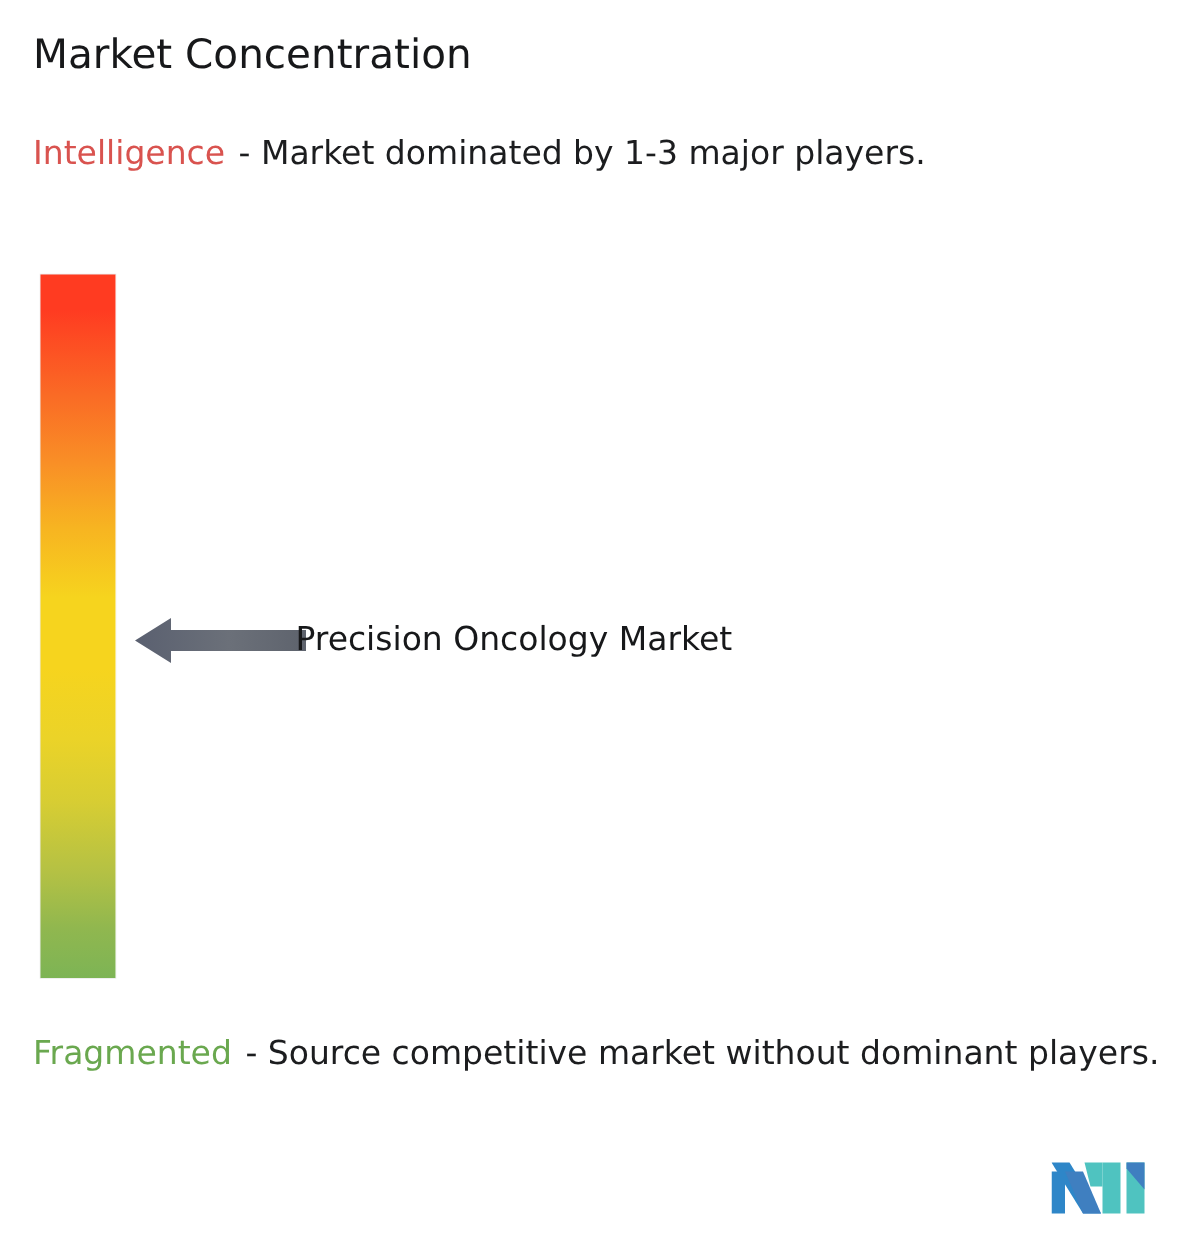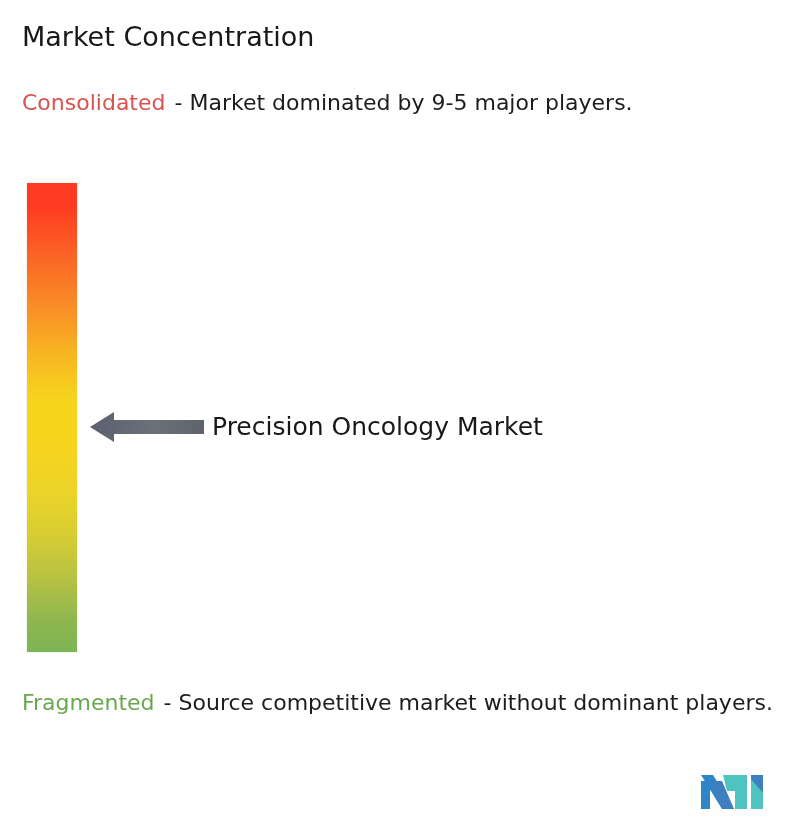--- a/index.html
+++ b/index.html
@@ -83,23 +83,23 @@
     position: absolute;
     left: 90px;
     top: 409px;
     width: 114px;
     height: 38px;
   }
   .arrow-wrap svg { display: block; }
 
   .arrow-label {
     position: absolute;
-    left: 212px;
+    left: 197px;
     top: 412px;
-    font-size: 25px;
+    font-size: 22px;
     line-height: 30px;
     color: #17181a;
     font-family: "DejaVu Sans", sans-serif;
     white-space: nowrap;
   }
 
   
   .source {
     position: absolute;
     left: 22px;
@@ -121,21 +121,21 @@
   .logo svg { display: block; }
 </style>
 </head>
 <body>
 
 <div id="page">
 
   <div class="title">Market Concentration</div>
 
   <div class="caption caption-top">
-    <span class="kw kw-consolidated">Consolidated</span><span class="kw-gap"></span><span>- Market dominated by 9-5 major players.</span>
+    <span class="kw kw-consolidated">Intelligence</span><span class="kw-gap"></span><span>- Market dominated by 1-3 major players.</span>
   </div>
 
   <div class="gradient-bar" style="background: linear-gradient(rgb(255, 59, 33) 0%, rgb(255, 59, 33) 5%, rgb(250, 106, 37) 17%, rgb(249, 144, 38) 27%, rgb(247, 180, 33) 36%, rgb(246, 212, 30) 46%, rgb(246, 212, 30) 56%, rgb(235, 211, 40) 66%, rgb(215, 205, 51) 75%, rgb(180, 193, 68) 85%, rgb(144, 183, 79) 93%, rgb(125, 180, 85) 100%);"></div>
 
   <div class="arrow-wrap" style="top: 407.88px;">
     <svg width="114" height="38" viewBox="0 0 114 38" xmlns="http://www.w3.org/2000/svg">
       <defs>
         <linearGradient id="arrGrad" x1="0" y1="0" x2="1" y2="0">
           <stop offset="0%" stop-color="#5a6070"></stop>
           <stop offset="55%" stop-color="#6b7079"></stop>

